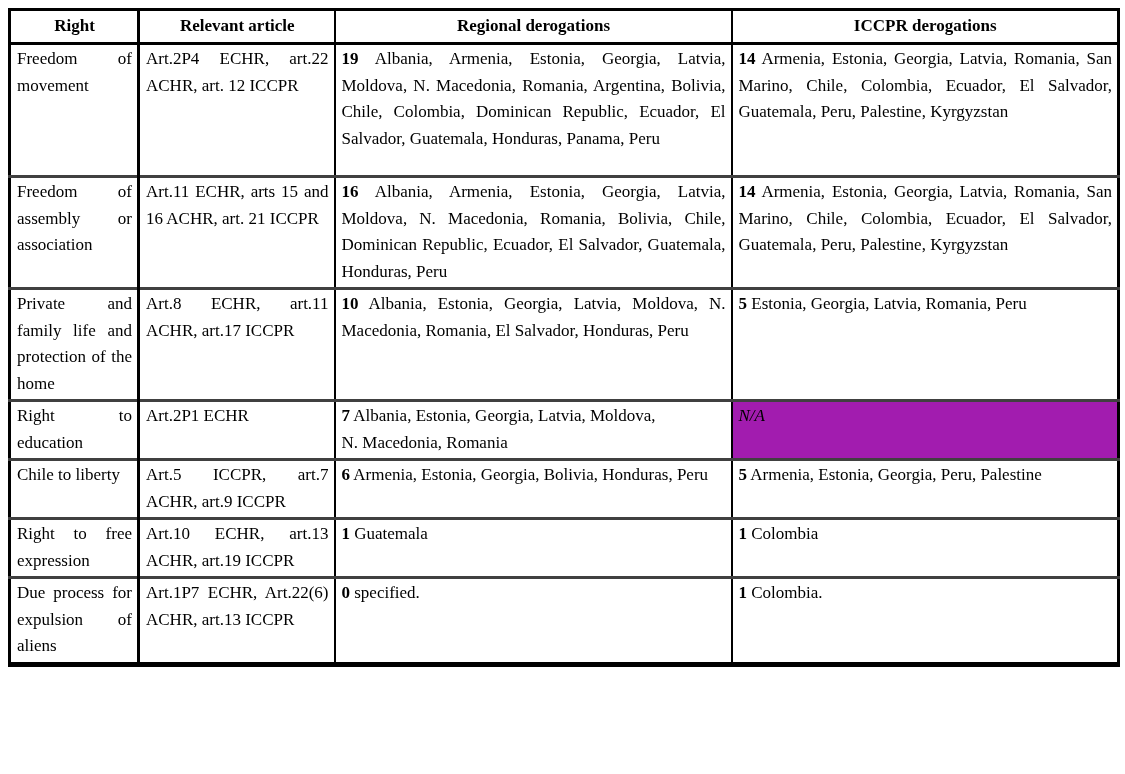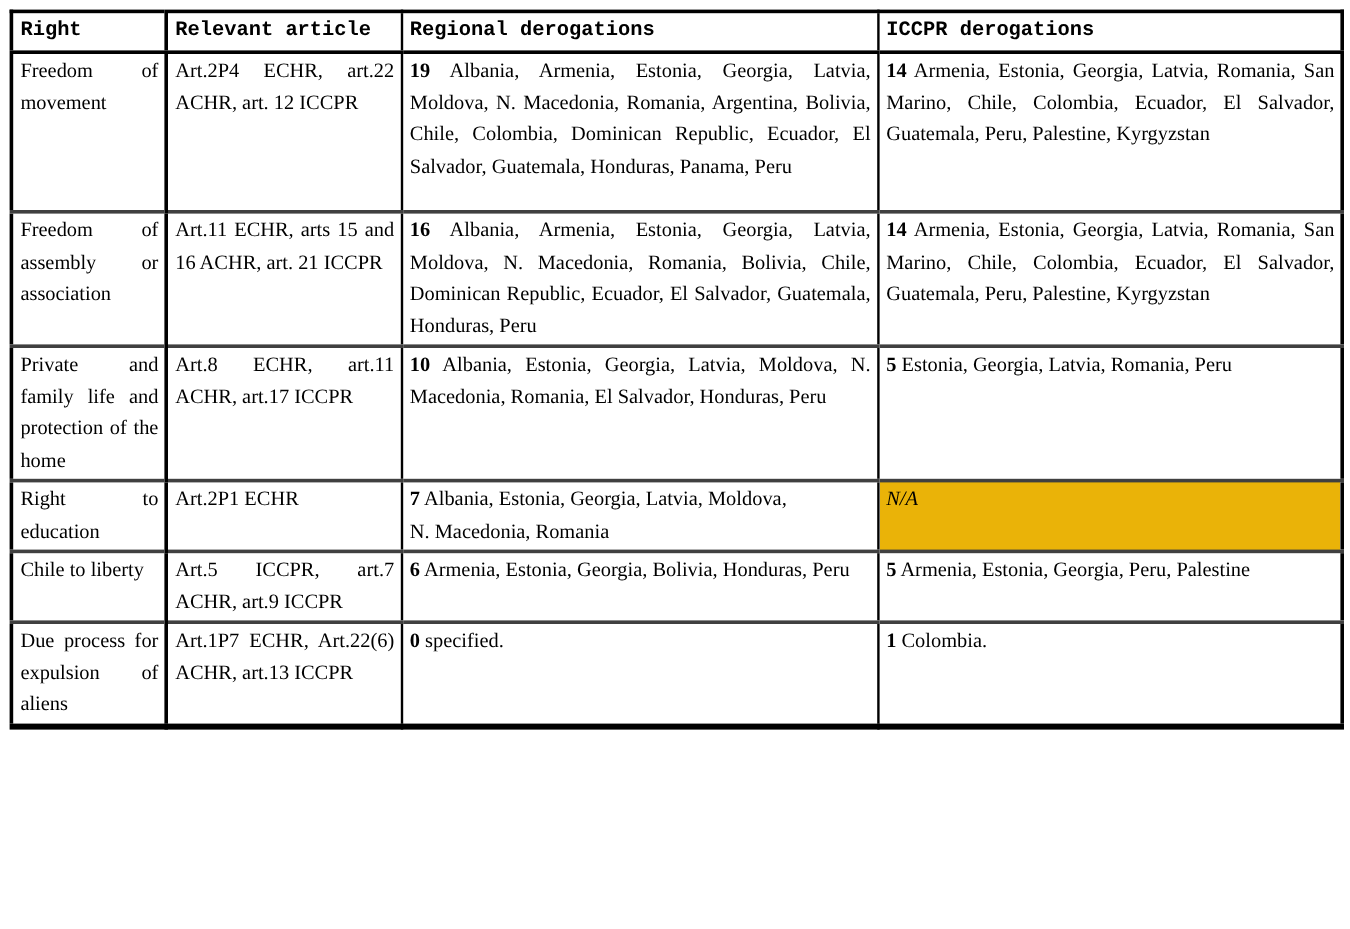--- a/index.html
+++ b/index.html
@@ -25,40 +25,39 @@
   }
   table.derog th,
   table.derog td {
     vertical-align: top;
     font-size: 17px;
     line-height: 26.5px;
     padding: 1px 5px 2px 6px;
     overflow: hidden;
   }
   table.derog thead th {
-    text-align: left;
+    text-align: center;
     font-weight: bold;
     border-bottom: 3px solid #000;
     height: 27px;
     line-height: 25px;
     padding-top: 2px;
-    font-family: Liberation Mono, monospace;
   }
   table.derog tbody td {
     text-align: justify;
     border-top: 3px solid #404040;
   }
   
   table.derog tr > *:nth-child(2) { border-left: 3px solid #000; }
   table.derog tr > *:nth-child(3),
   table.derog tr > *:nth-child(4) { border-left: 2px solid #000; }
 
   .t { white-space: pre-line; }
   td.na {
-    background: #eab308;
+    background: #a21caf;
     text-align: left;
   }
   td.na .t {
     font-style: italic;
     white-space: normal;
   }
   b.cnt { font-weight: bold; }
 </style>
 </head>
 <body>
@@ -104,20 +103,26 @@
         <td><b class="cnt">7</b> <span class="t">Albania, Estonia, Georgia, Latvia, Moldova,
 N. Macedonia, Romania</span></td>
         <td class="na"><span class="t">N/A</span></td>
       </tr>
       <tr style="height:52px">
         <td><span class="t">Chile to liberty</span></td>
         <td><span class="t">Art.5 ICCPR, art.7 ACHR, art.9 ICCPR</span></td>
         <td><b class="cnt">6</b> <span class="t">Armenia, Estonia, Georgia, Bolivia, Honduras, Peru</span></td>
         <td><b class="cnt">5</b> <span class="t">Armenia, Estonia, Georgia, Peru, Palestine</span></td>
       </tr>
+      <tr style="height:52px">
+        <td><span class="t">Right to free expression</span></td>
+        <td><span class="t">Art.10 ECHR, art.13 ACHR, art.19 ICCPR</span></td>
+        <td><b class="cnt">1</b> <span class="t">Guatemala</span></td>
+        <td><b class="cnt">1</b> <span class="t">Colombia</span></td>
+      </tr>
       <tr style="height:80px">
         <td><span class="t">Due process for expulsion of aliens</span></td>
         <td><span class="t">Art.1P7 ECHR, Art.22(6) ACHR, art.13 ICCPR</span></td>
         <td><b class="cnt">0</b> <span class="t">specified.</span></td>
         <td><b class="cnt">1</b> <span class="t">Colombia.</span></td>
       </tr>
     </tbody>
   </table>
 </div>
 

